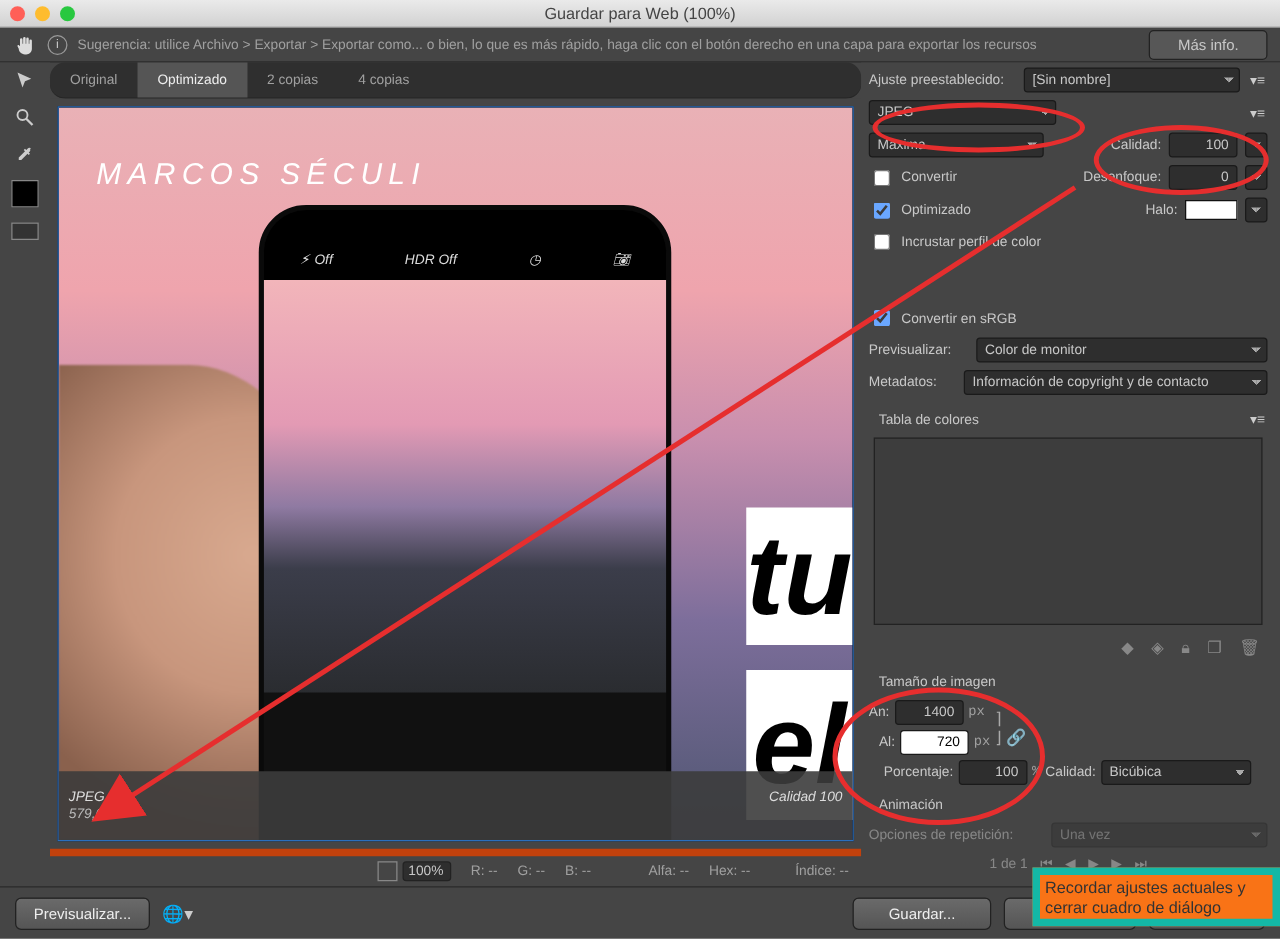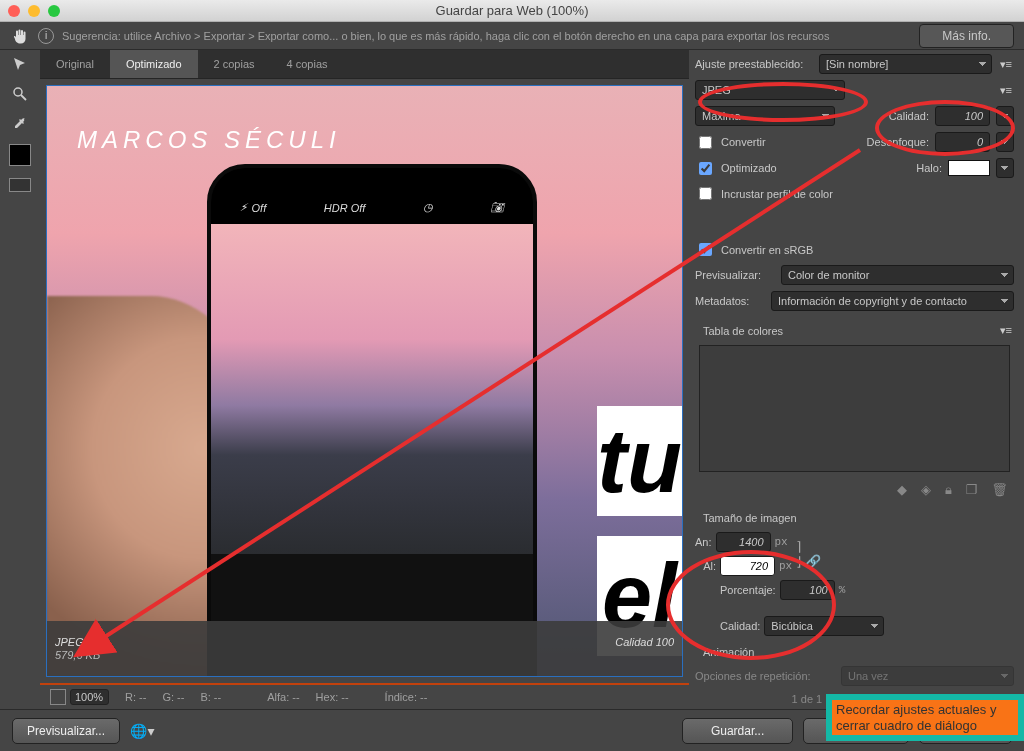--- a/index.html
+++ b/index.html
@@ -35,21 +35,21 @@
   .hint .text{color:var(--text-dim);font-size:11px;flex:1;white-space:nowrap;overflow:hidden;}
   .moreinfo{background:var(--btn);border:1px solid #222;border-radius:4px;padding:4px 22px;color:var(--text);font-size:12px;}
   .mainrow{flex:1;display:flex;min-height:0;}
   
   .tools{width:40px;background:var(--panel);display:flex;flex-direction:column;align-items:center;padding-top:4px;gap:10px;}
   .tools .t{width:24px;height:20px;display:flex;align-items:center;justify-content:center;color:#ccc;}
   .swatch{width:22px;height:22px;background:#000;border:1px solid #888;}
   .toggle{width:22px;height:14px;border:1px solid #888;background:#333;margin-top:2px;}
   
   .center{flex:1;display:flex;flex-direction:column;min-width:0;}
-  .tabs{display:flex;background:var(--bg-dark);border-bottom:1px solid #252525;}
+  .tabs{display:flex;background:var(--bg-dark);border-bottom:1px solid #252525;border-radius:12px;}
   .tab{padding:8px 16px;color:var(--text-dim);cursor:pointer;}
   .tab.active{background:var(--tab-active);color:#eee;}
   .preview-wrap{flex:1;padding:6px;background:var(--panel);min-height:0;}
   .preview{width:100%;height:100%;border:1px solid var(--highlight);background:#000;position:relative;overflow:hidden;font-style:italic;}
   
   .sky{position:absolute;inset:0;background:linear-gradient(180deg,#e9b1b6 0%,#efa4ad 25%,#c98fae 45%,#7d6e9b 70%,#4e5570 100%);}
   .watermark{position:absolute;top:40px;left:30px;color:#fff;font-size:24px;letter-spacing:5px;font-weight:300;}
   .phone{position:absolute;top:78px;left:160px;width:330px;height:580px;background:#111;border-radius:38px;border:4px solid #0a0a0a;overflow:hidden;}
   .phone-top{height:56px;background:#000;display:flex;align-items:flex-end;justify-content:space-around;color:#ddd;font-size:11px;padding-bottom:10px;}
   .phone-top span{display:flex;align-items:center;gap:4px;}
@@ -57,37 +57,37 @@
   .phone-mount{position:absolute;bottom:0;left:0;right:0;height:40%;}
   .bigtext{position:absolute;background:#fff;color:#000;font-weight:900;display:flex;align-items:center;justify-content:center;font-size:90px;line-height:1;}
   .bigtu{right:0;top:320px;width:85px;height:110px;}
   .bigel{right:0;top:450px;width:85px;height:120px;}
   .hand-img{position:absolute;left:0;bottom:0;width:260px;height:380px;background:radial-gradient(circle at 60% 40%,#d8a98f 0%,#c8967d 40%,#8a614d 80%);border-top-right-radius:60% 80%;filter:blur(1px);}
   
   .pstat{position:absolute;left:0;right:0;bottom:0;height:55px;background:rgba(60,60,60,.9);padding:4px 8px;display:flex;flex-direction:column;justify-content:center;gap:1px;}
   .pstat .row1{display:flex;justify-content:space-between;color:#ddd;}
   .pstat .sub{color:#bbb;}
   
-  .infobar{height:26px;background:var(--panel);display:flex;align-items:center;gap:16px;padding:12px 10px;color:var(--text-dim);border-top:2px solid #c2410c;}
+  .infobar{height:26px;background:var(--panel);display:flex;align-items:center;gap:16px;padding:12px 10px;color:var(--text-dim);border-top:6px solid #c2410c;justify-content:flex-end;}
   .zoom{display:flex;align-items:center;gap:4px;}
   .zoom .sq{width:16px;height:16px;border:1px solid #888;}
   .zoom select{background:var(--field);color:var(--text);border:1px solid #222;font-size:11px;padding:1px 4px;}
   
   .right{width:335px;background:var(--panel);padding:4px 10px 4px 6px;display:flex;flex-direction:column;gap:6px;overflow:hidden;}
   .row{display:flex;align-items:center;gap:6px;}
   .lbl{color:var(--text);min-width:90px;}
   select,.num,input[type=text]{background:var(--field);color:var(--text);border:1px solid #1a1a1a;border-radius:3px;font-size:11px;padding:3px 6px;}
   select{appearance:none;padding-right:2px;background-image:linear-gradient(45deg,transparent 50%,#aaa 50%),linear-gradient(135deg,#aaa 50%,transparent 50%);background-position:right 8px center,right 4px center;background-size:4px 4px,4px 4px;background-repeat:no-repeat;}
   .sel-wide{flex:1;}
   .chk{display:flex;align-items:center;gap:6px;}
   input[type=checkbox]{accent-color:#6aa7ff;width:13px;height:13px;}
   .section-title{color:var(--text);font-size:11px;padding:4px 0 2px 8px;}
   .palette{height:150px;border:1px solid #222;background:#3d3d3d;margin:0 4px;}
   .pal-icons{display:flex;justify-content:flex-end;gap:14px;color:#888;padding:4px 6px;font-size:13px;}
-  .num{width:55px;text-align:right;font-style:italic;}
+  .num{width:55px;text-align:right;}
   .unit{color:var(--text-dim);font-family:Liberation Mono, monospace;}
   .link-icon{display:inline-flex;flex-direction:column;align-items:center;color:#aaa;font-size:13px;gap:0;}
   .flymenu{width:16px;text-align:center;color:#ccc;}
   
   .footer{height:42px;border-top:1px solid #2a2a2a;display:flex;align-items:center;padding:0 12px;gap:10px;}
   .footer .spacer{flex:1;}
   .pillbtn{background:linear-gradient(#6a6a6a,#555);border:1px solid #222;border-radius:5px;padding:5px 28px;color:#eee;font-size:12px;cursor:pointer;}
   .pillbtn.small{padding:5px 14px;}
   
   .redov{position:absolute;border:4px solid #e62e2e;border-radius:50%;pointer-events:none;}
@@ -276,21 +276,21 @@
             <input class="num" value="1400" style="">
             <span class="unit">px</span>
           </div>
           <div class="row" style="gap:4px">
             <span style="width:21px;text-align:right">Al:</span>
             <input class="num" style="background: rgb(255, 255, 255); color: rgb(0, 0, 0);" value="720">
             <span class="unit">px</span>
           </div>
         </div>
         <span class="link-icon">⌉<br>⌋ 🔗</span>
-        <div style="display:flex;flex-direction:column;gap:16px;margin-left:25px">
+        <div style="display:flex;flex-direction:row;gap:4px;margin-left:12px">
           <div class="row" style="gap:4px">
             <span>Porcentaje:</span>
             <input class="num" value="100" style="">
             <span class="unit">%</span>
           </div>
           <div class="row" style="gap:4px">
             <span>Calidad:</span>
             <select style="width:120px"><option>Bicúbica</option></select>
           </div>
         </div>

